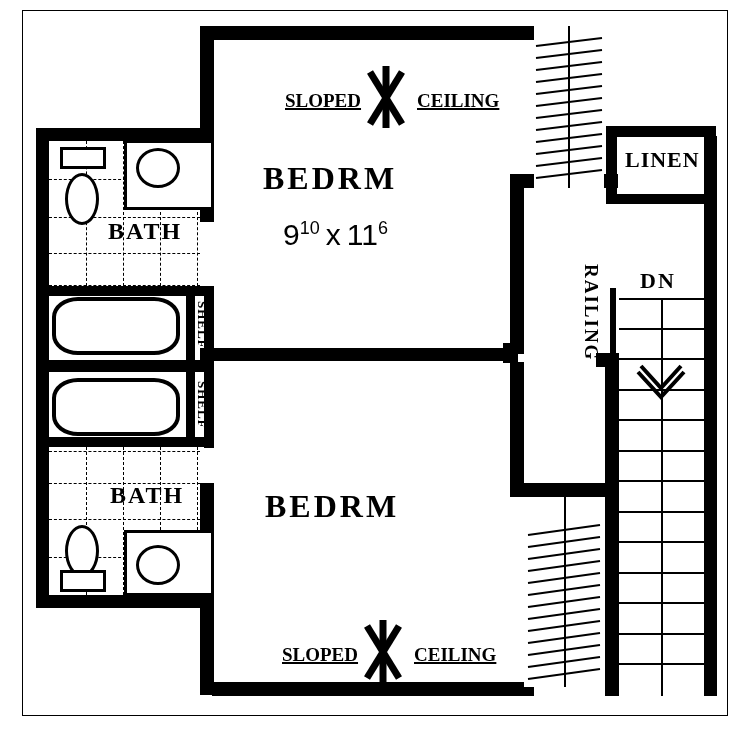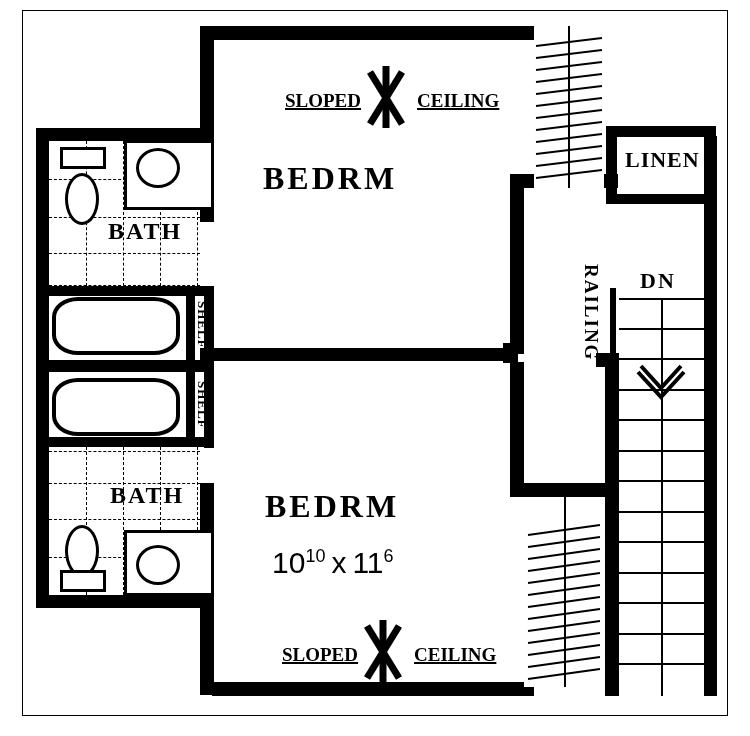--- a/index.html
+++ b/index.html
@@ -353,25 +353,25 @@
     <div class="sloped-text" style="left:0px;">SLOPED</div>
     <div class="sloped-text" style="left:132px;">CEILING</div>
   </div>
 
   <div class="sloped-wrap" style="left:282px; top:632px;">
     <div class="sloped-text" style="left:0px;">SLOPED</div>
     <div class="sloped-text" style="left:132px;">CEILING</div>
   </div>
 
   <div class="room-label bedrm-name" style="left:263px; top:162px;">BEDRM</div>
+  <div class="room-label bedrm-dim" style="left:283px; top:220px;">
+    <span>9</span><sup>10</sup><span style="padding:0 6px;">x</span><span>11</span><sup>6</sup>
+  </div>
 
   <div class="room-label bedrm-name" style="left:265px; top:490px;">BEDRM</div>
-  <div class="room-label bedrm-dim" style="left:272px; top:548px;">
-    <span>10</span><sup>10</sup><span style="padding:0 6px;">x</span><span>11</span><sup>6</sup>
-  </div>
 
   <div class="room-label bath-label" style="left:108px; top:218px;">BATH</div>
   <div class="room-label bath-label" style="left:110px; top:482px;">BATH</div>
 
   <div class="room-label linen-label" style="left:625px; top:147px;">LINEN</div>
 
   <div class="room-label dn-label" style="left:640px; top:268px;">DN</div>
 
   <div class="vert-label railing-label" style="left:580px; top:264px;">RAILING</div>
 

